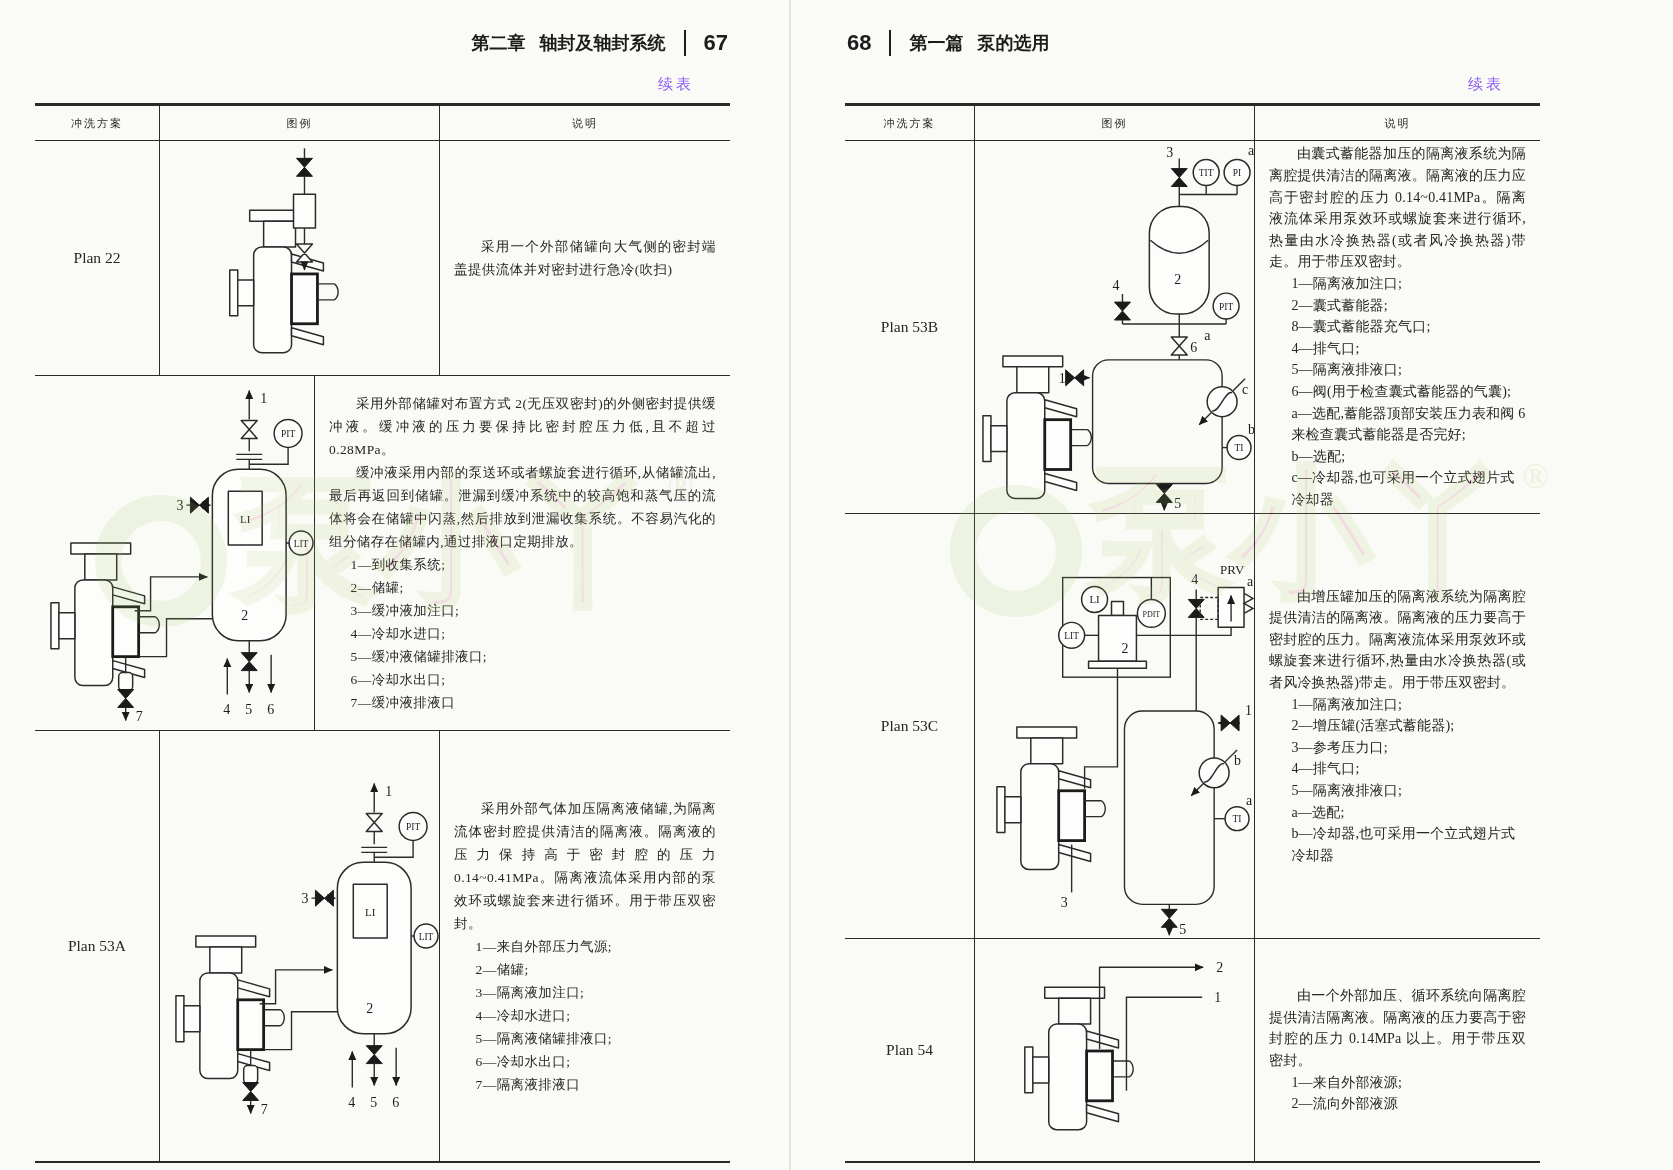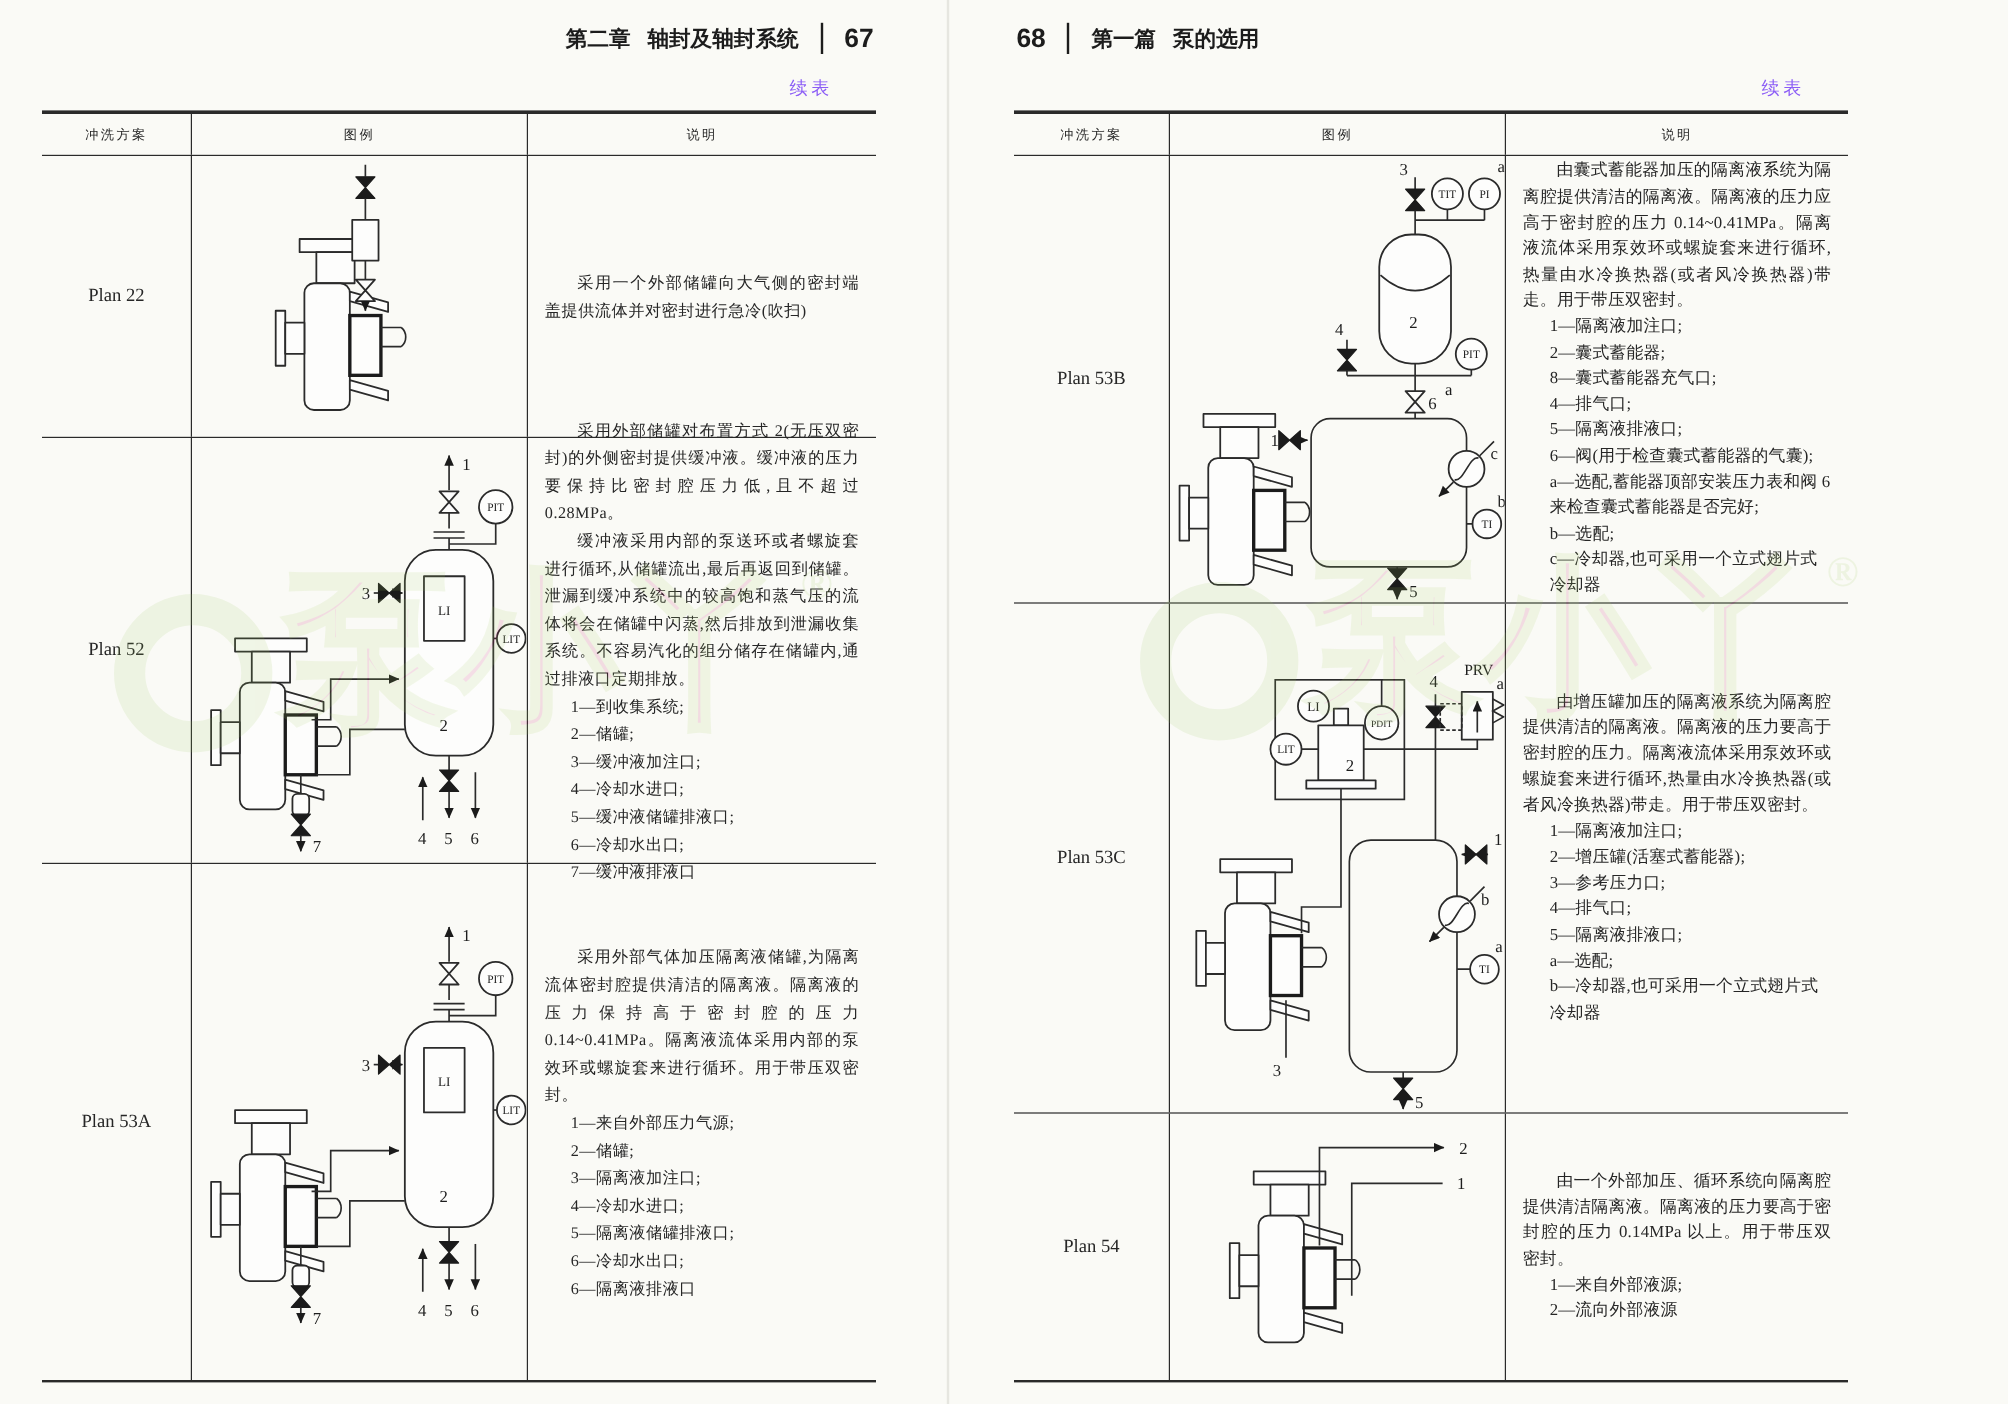--- a/index.html
+++ b/index.html
@@ -1,19 +1,19 @@
 <!DOCTYPE html>
 <html><head>
 <meta charset="utf-8">
 <style>
   * { margin:0; padding:0; box-sizing:border-box; }
   html,body { width:1673px; height:1170px; background:#fafaf6; overflow:hidden;
               font-family:"Liberation Serif","DejaVu Serif",serif; color:#262626; }
   .spine { position:absolute; left:789px; top:0; width:2px; height:1170px; background:#e6e6e0; }
-  .page { position:absolute; top:3px; height:1140px; }
+  .page { position:absolute; top:14px; height:1140px; }
   #page-left  { left:35px;  width:695px; }
   #page-right { left:845px; width:695px; }
 
   .pg-header { position:absolute; top:16px; display:flex; align-items:center; gap:14px;
                font-family:"Liberation Sans","DejaVu Sans",sans-serif; font-weight:bold; font-size:18px; color:#1c1c1c; }
   #page-left  .pg-header { right:2px; }
   #page-right .pg-header { left:2px; }
   .hdr-bar { width:2px; height:26px; background:#1c1c1c; margin:0 4px; }
   .hdr-num { font-size:22px; }
 
@@ -179,21 +179,20 @@
           <use href="#vvo" x="145" y="111"></use>
           <path class="ln" d="M145,120 V128" marker-end="url(#arr)"></path>
         </svg>
       </div>
       <div class="cell w-desc desc">
         <p>采用一个外部储罐向大气侧的密封端盖提供流体并对密封进行急冷(吹扫)</p>
       </div>
     </div>
 
     <div class="trow" style="height:355px">
-      <div class="cell w-plan plan">Plan 52</div>
       <div class="cell w-fig fig">
         <svg width="280" height="353" viewBox="0 0 280 353">
           <use href="#sealpot-diagram" x="0" y="0" width="280" height="352"></use>
         </svg>
       </div>
       <div class="cell w-desc desc">
         <p>采用外部储罐对布置方式 2(无压双密封)的外侧密封提供缓冲液。缓冲液的压力要保持比密封腔压力低,且不超过 0.28MPa。</p>
         <p>缓冲液采用内部的泵送环或者螺旋套进行循环,从储罐流出,最后再返回到储罐。泄漏到缓冲系统中的较高饱和蒸气压的流体将会在储罐中闪蒸,然后排放到泄漏收集系统。不容易汽化的组分储存在储罐内,通过排液口定期排放。</p>
         <div class="it">1—到收集系统;</div>
         <div class="it">2—储罐;</div>
@@ -213,21 +212,21 @@
         </svg>
       </div>
       <div class="cell w-desc desc">
         <p>采用外部气体加压隔离液储罐,为隔离流体密封腔提供清洁的隔离液。隔离液的压力保持高于密封腔的压力 0.14~0.41MPa。隔离液流体采用内部的泵效环或螺旋套来进行循环。用于带压双密封。</p>
         <div class="it">1—来自外部压力气源;</div>
         <div class="it">2—储罐;</div>
         <div class="it">3—隔离液加注口;</div>
         <div class="it">4—冷却水进口;</div>
         <div class="it">5—隔离液储罐排液口;</div>
         <div class="it">6—冷却水出口;</div>
-        <div class="it">6—隔离液排液口</div>
+        <div class="it">7—隔离液排液口</div>
       </div>
     </div>
   </div>
 </div>
 
 <div class="page" id="page-right">
   <div class="pg-header">
     <span class="hdr-num">68</span>
     <span class="hdr-bar"></span>
     <span>第一篇</span>

